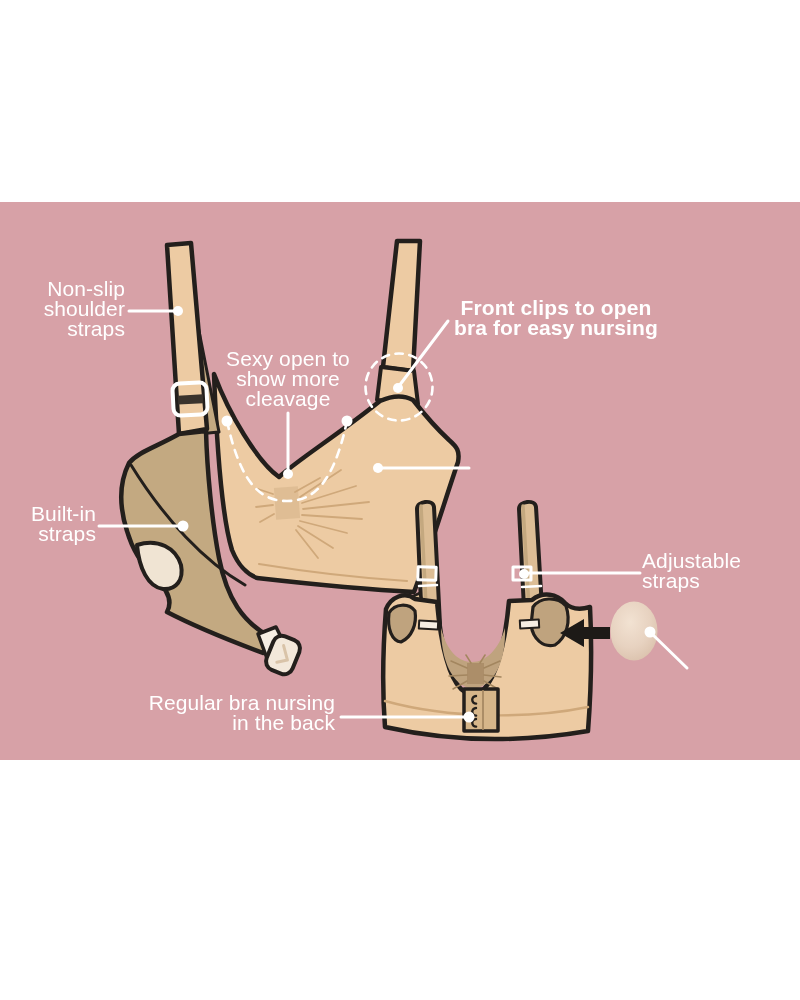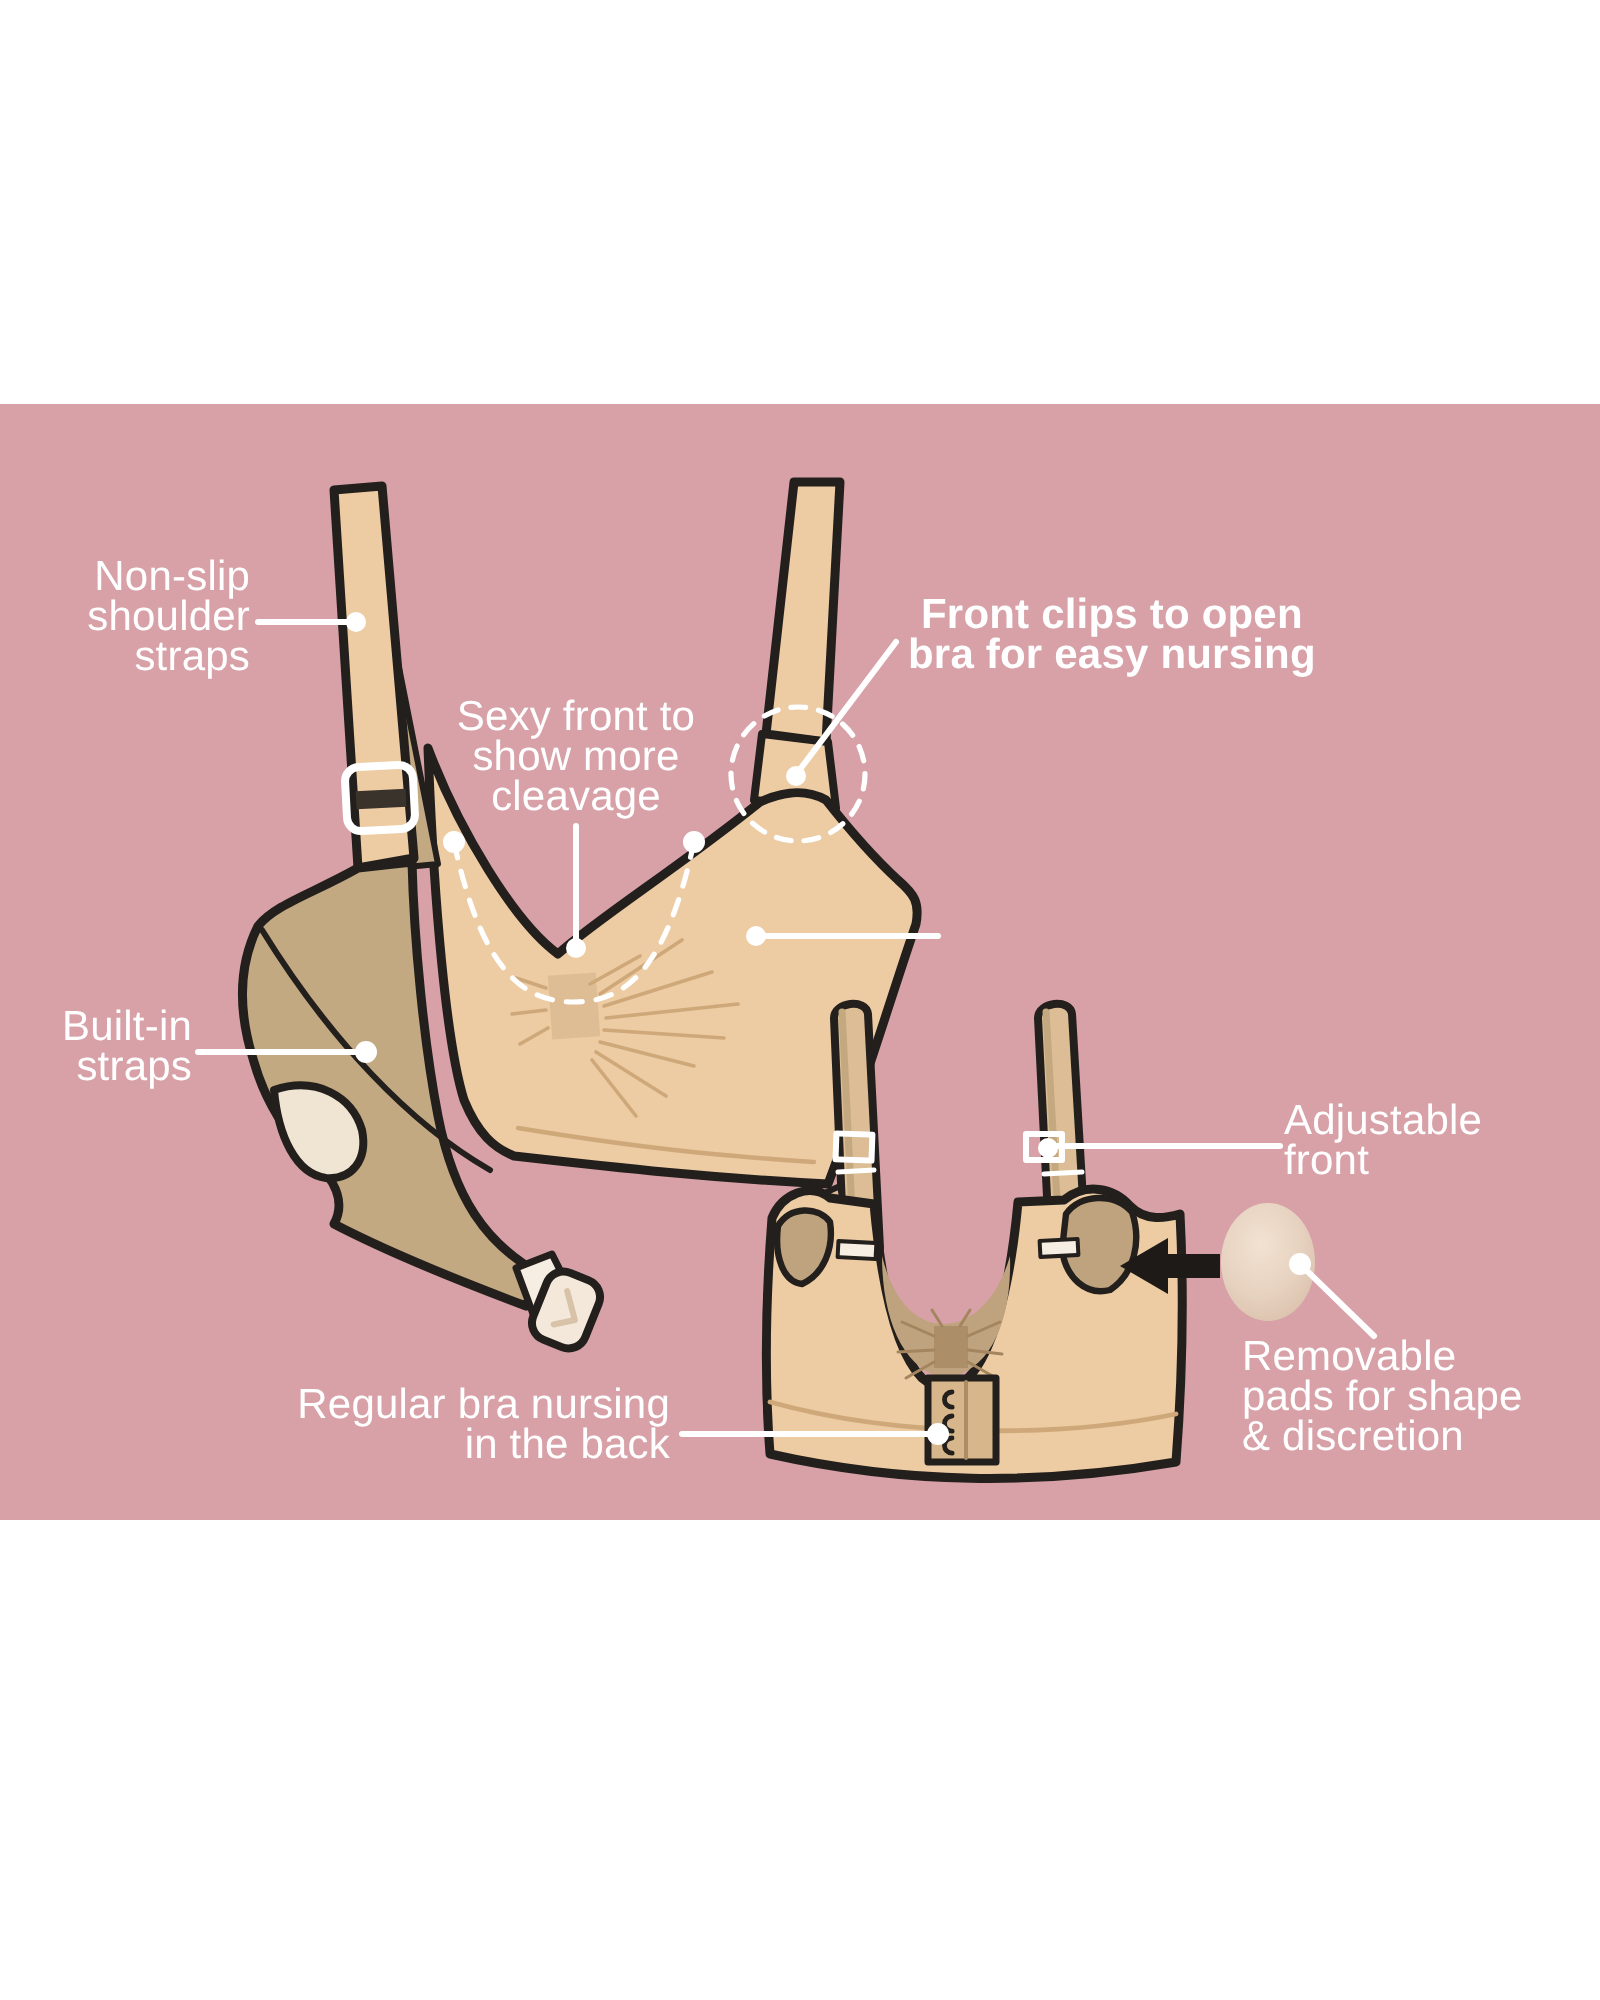--- a/index.html
+++ b/index.html
@@ -166,34 +166,31 @@
 
       <path d="M341,717 L467,717" fill="none" stroke-width="3"></path>
       <circle cx="469" cy="717" r="5.5" stroke="none"></circle>
     </g>
   </svg>
 
   <div class="label align-right" style="right:675px;top:279px;">Non-slip
 shoulder
 straps</div>
 
-  <div class="label align-center" style="left:188px;top:349px;width:200px;">Sexy front to
+  <div class="label align-center" style="left:188px;top:349px;width:200px;">Sexy open to
 show more
 cleavage</div>
 
   <div class="label bold" style="left:454px;top:298px;">Front clips to open
 bra for easy nursing</div>
 
 
   <div class="label align-right" style="right:704px;top:504px;">Built-in
 straps</div>
 
   <div class="label" style="left:642px;top:551px;">Adjustable
-front</div>
+straps</div>
 
-  <div class="label" style="left:621px;top:669px;">Removable
-pads for shape
-&amp; discretion</div>
 
   <div class="label align-right" style="right:465px;top:693px;">Regular bra nursing
 in the back</div>
 
 </div>
 
 </body></html>

